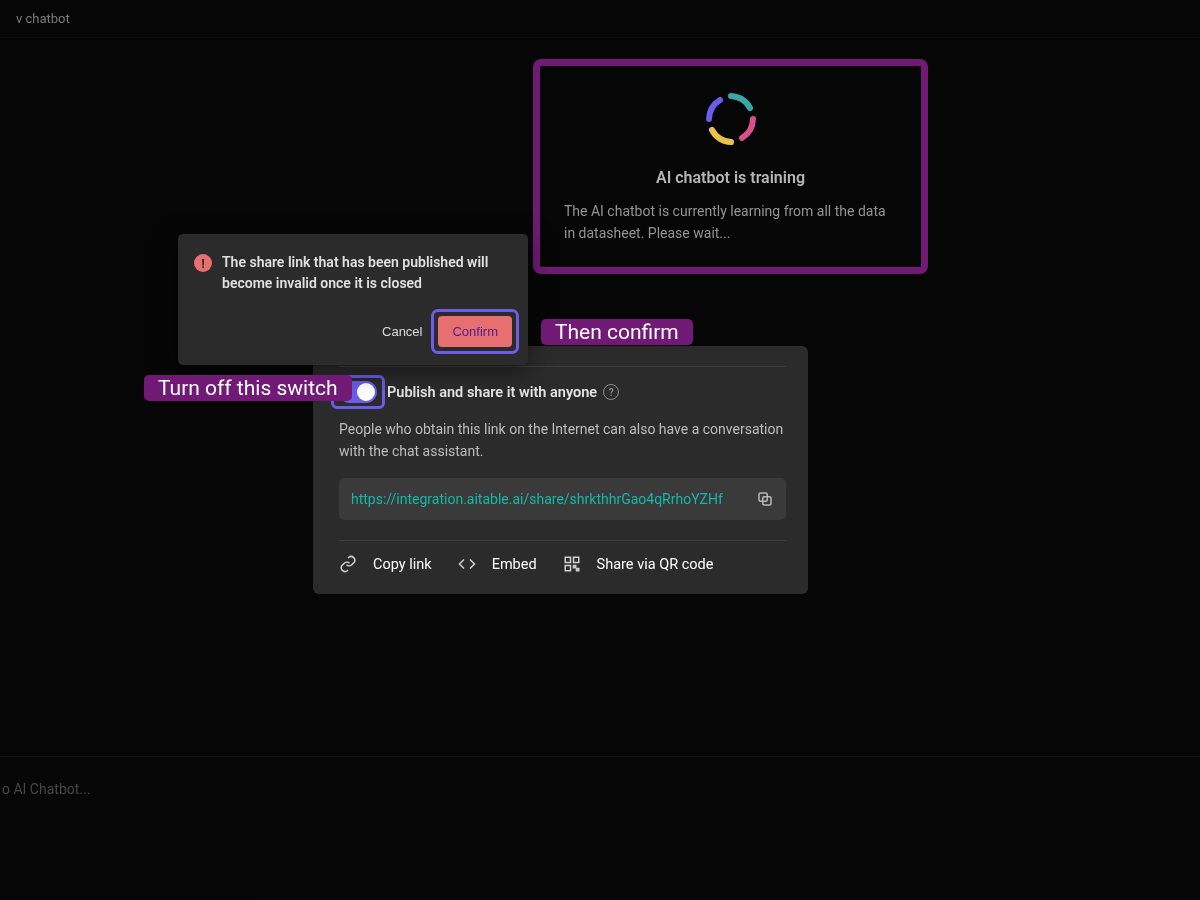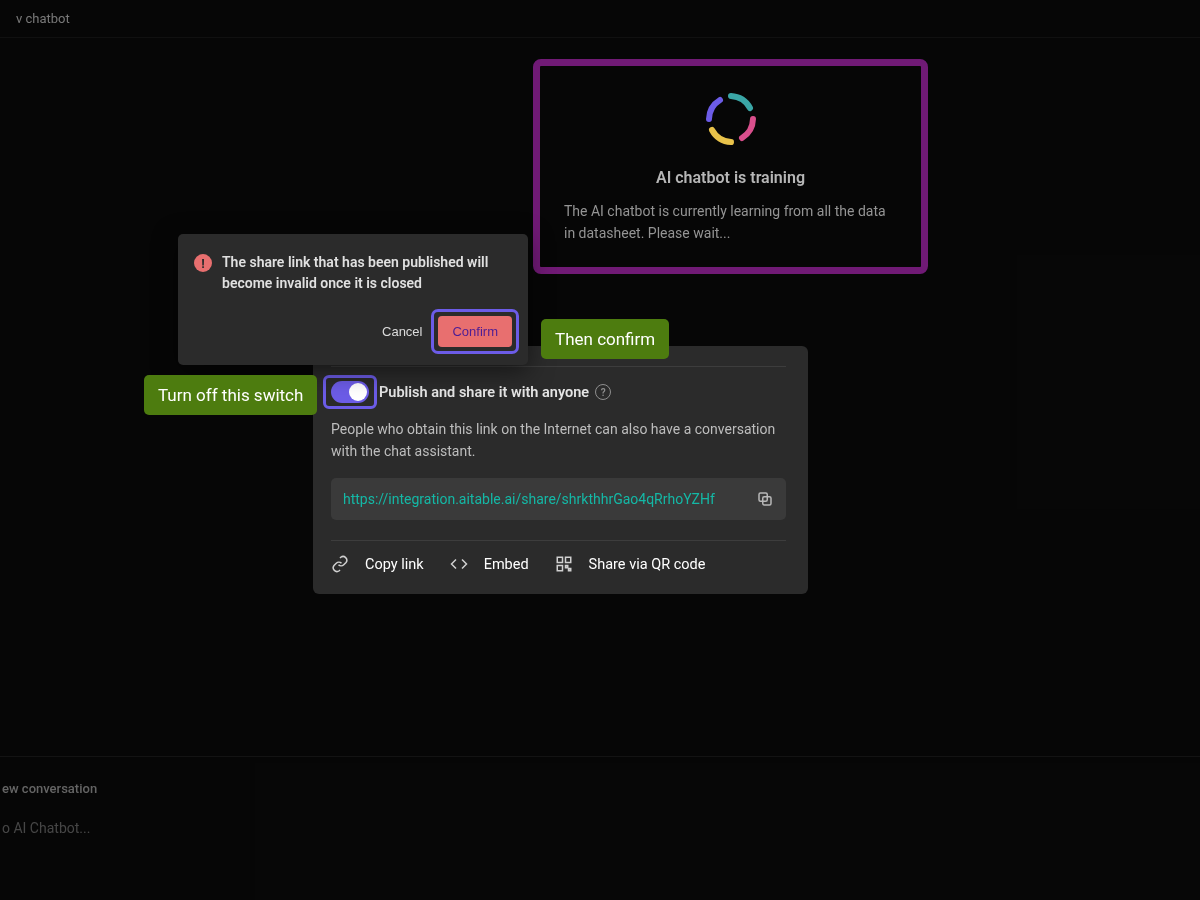--- a/index.html
+++ b/index.html
@@ -63,21 +63,21 @@
 
   
   .share-panel {
     position: absolute;
     left: 313px;
     top: 346px;
     width: 495px;
     height: 248px;
     background: #2b2b2b;
     border-radius: 6px;
-    padding: 20px 22px 18px 18px;
+    padding: 20px 22px 18px 26px;
     z-index: 3;
   }
   .share-divider-top {
     height: 1px;
     background: #3d3d3d;
     margin-bottom: 14px;
   }
   .toggle-row {
     display: flex;
     align-items: center;
@@ -243,24 +243,24 @@
     position: absolute;
     border: 3px solid #6c5ce7;
     border-radius: 7px;
     left: -7px; top: -7px; right: -7px; bottom: -7px;
     pointer-events: none;
   }
 
   
   .hint {
     position: absolute;
-    background: #4d7c0f;
+    background: #701a75;
     color: #fff;
-    font-size: 17px;
-    padding: 10px 14px;
+    font-size: 21px;
+    padding: 1px 14px;
     border-radius: 5px;
     z-index: 6;
     white-space: nowrap;
   }
   .hint-switch { left: 144px; top: 375px; }
   .hint-confirm { left: 541px; top: 319px; }
 
   
   .bottom-bar {
     position: absolute;
@@ -379,15 +379,14 @@
       <button class="btn-confirm">Confirm</button>
       <div class="btn-confirm-highlight"></div>
     </div>
   </div>
 </div>
 
 <div class="hint hint-switch">Turn off this switch</div>
 <div class="hint hint-confirm">Then confirm</div>
 
 <div class="bottom-bar">
-  <div class="new-conv">ew conversation</div>
   <div class="input-placeholder">o AI Chatbot...</div>
 </div>
 
 </body></html>

